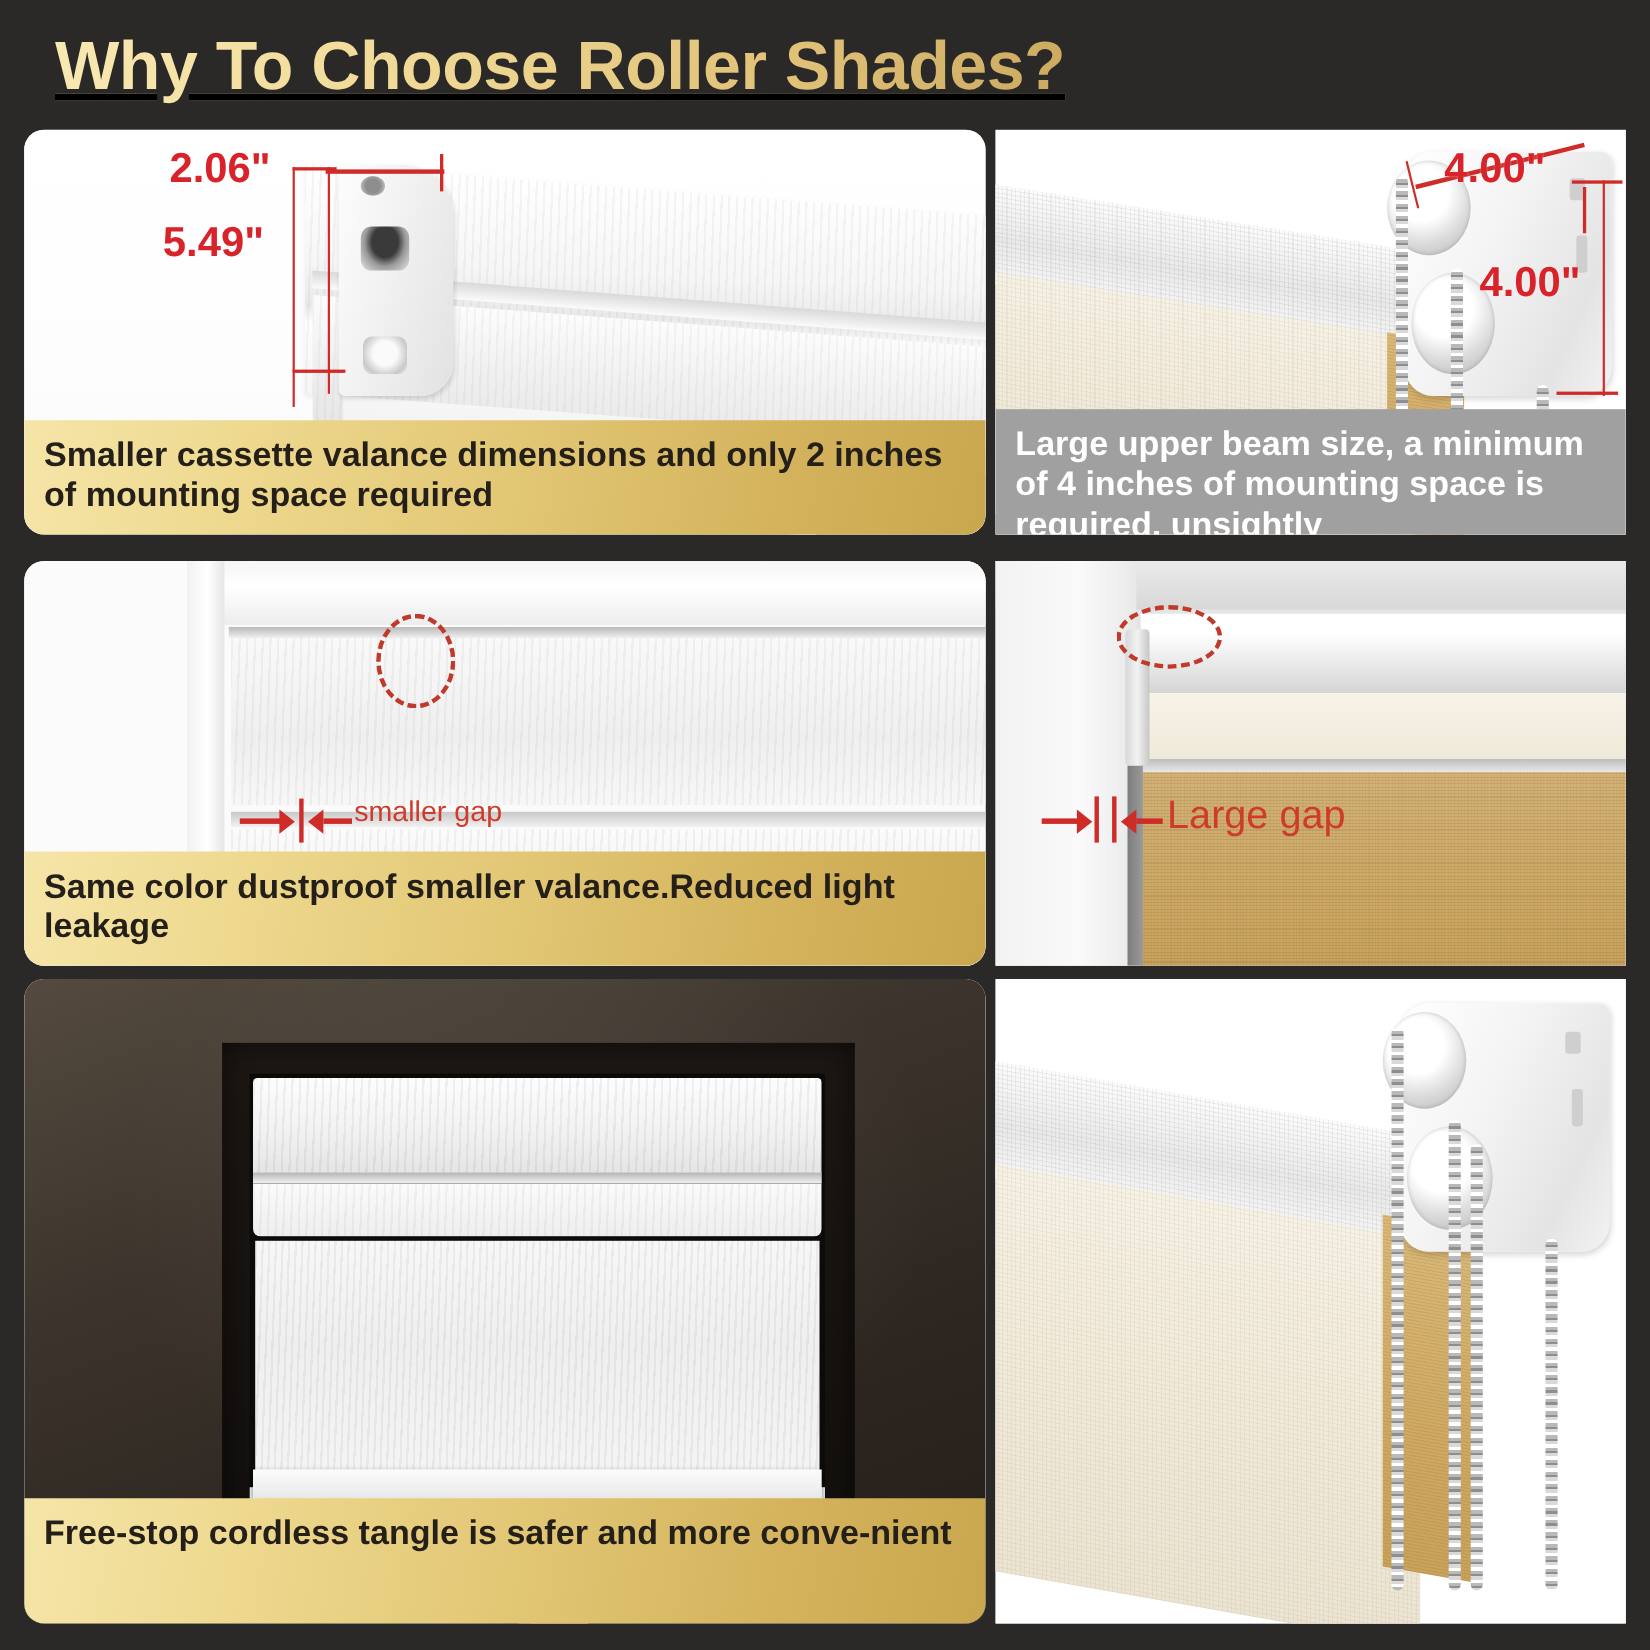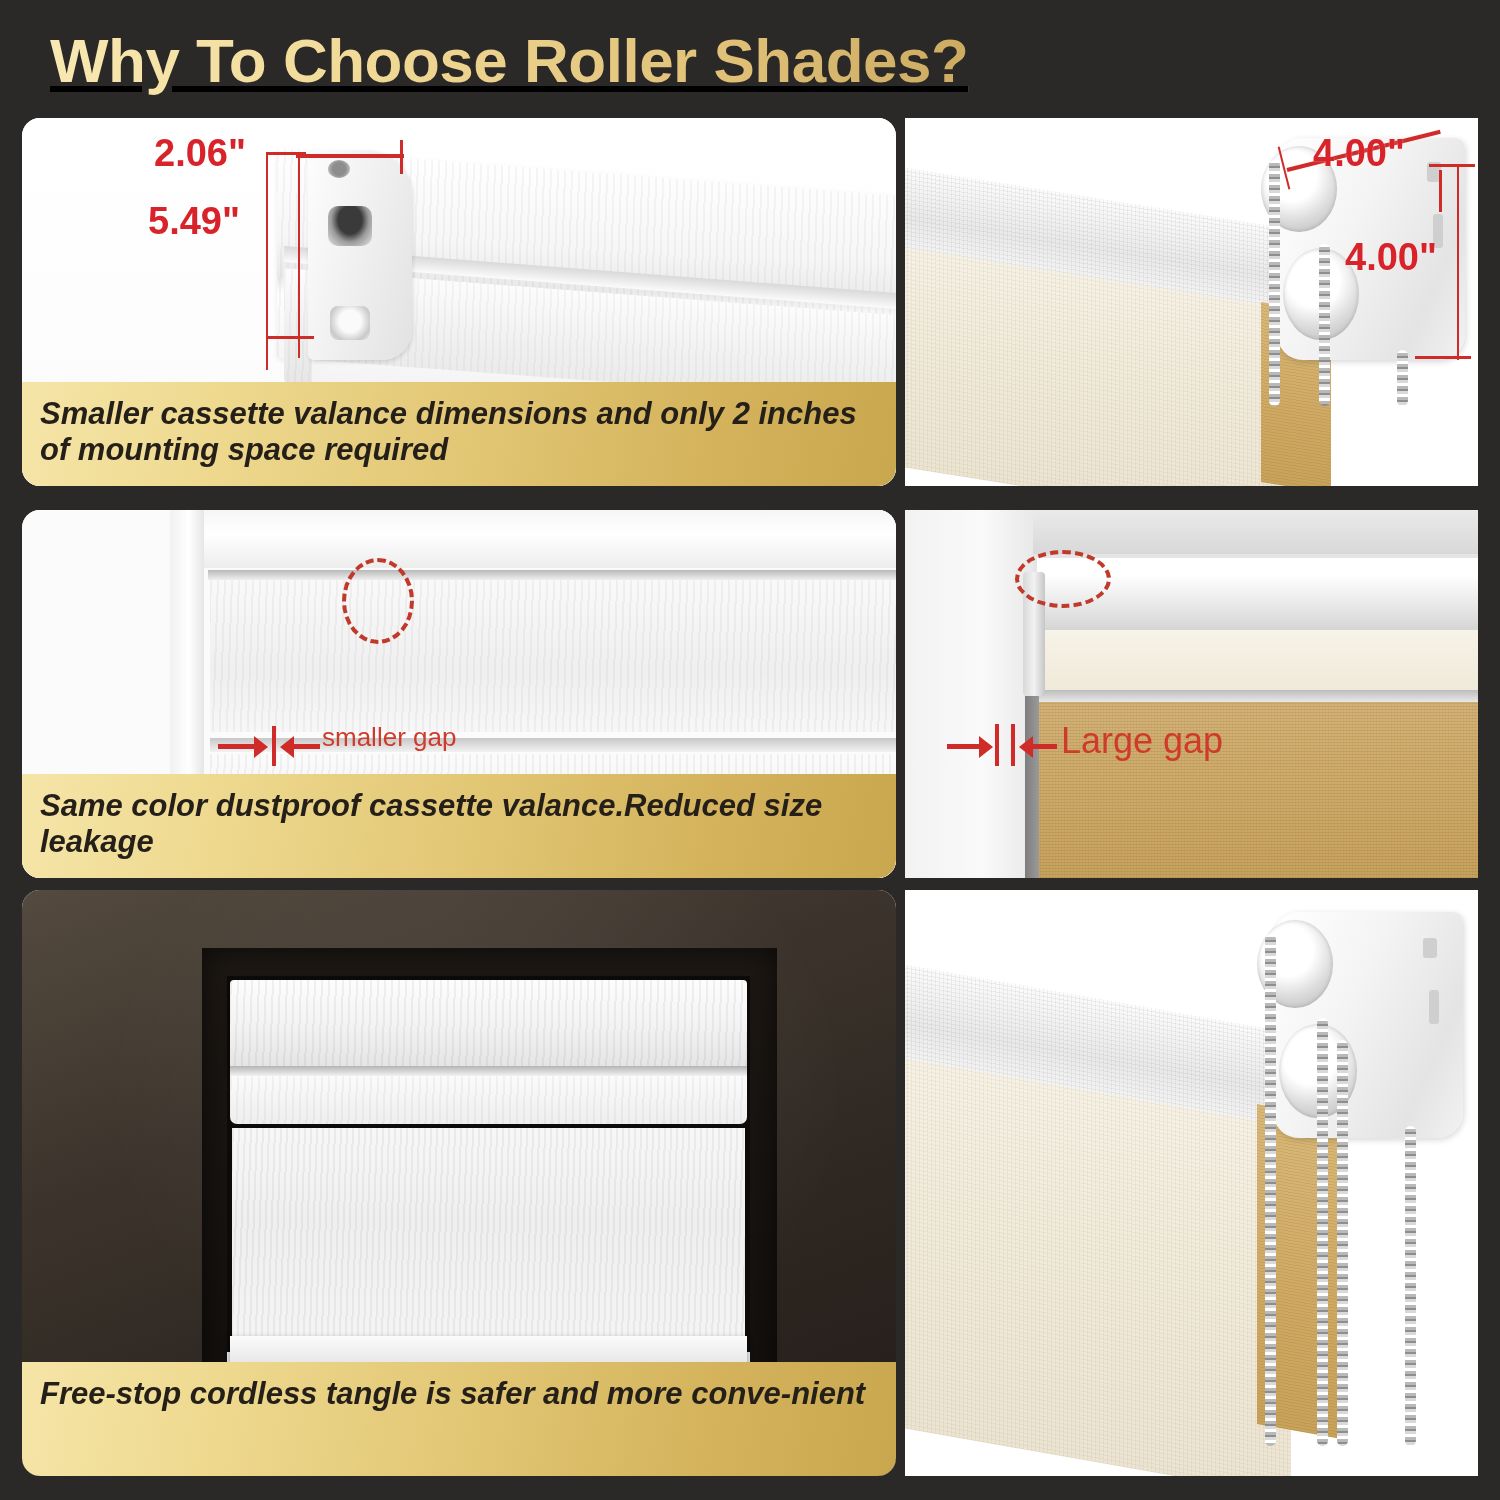--- a/index.html
+++ b/index.html
@@ -33,21 +33,21 @@
   .p-tl { left:22px;  top:118px;  width:874px; height:368px; }
   .p-tr { left:905px; top:118px;  width:573px; height:368px; }
   .p-ml { left:22px;  top:510px;  width:874px; height:368px; }
   .p-mr { left:905px; top:510px;  width:573px; height:368px; }
   .p-bl { left:22px;  top:890px;  width:874px; height:586px; }
   .p-br { left:905px; top:890px;  width:573px; height:586px; }
 
   .photo { position:absolute; left:0; top:0; right:0; bottom:0; }
 
   
-  .caption { position:absolute; left:0; right:0; bottom:0; padding:14px 18px 16px 18px;font-style:italic; }
+  .caption { position:absolute; left:0; right:0; bottom:0; padding:14px 18px 16px 18px; }
   .caption .ctext { font-size:31px; font-weight:bold; line-height:1.17; }
 
   .caption.gold {
     background:linear-gradient(100deg,#f5e5a8 0%,#eed98f 22%,#e0c471 55%,#d4b35c 78%,#c9a74f 100%);
     border-bottom-left-radius:18px; border-bottom-right-radius:18px;
   }
   .caption.gold .ctext { color:#241f18; }
   .caption.gray { background:#a0a0a0; }
   .caption.gray .ctext { color:#ffffff; }
 
@@ -305,20 +305,23 @@
       <div class="rline" style="left:382px; top:50px; width:158px; height:4px; transform:rotate(-14deg); transform-origin:left center;"></div>
       <div class="rline" style="left:534px; top:52px; width:3px; height:42px;"></div>
 
       <div class="rline" style="left:552px; top:46px; width:2px; height:196px;"></div>
       <div class="rline" style="left:524px; top:46px; width:46px; height:3px;"></div>
       <div class="rline" style="left:510px; top:238px; width:56px; height:3px;"></div>
 
       <div class="dim" style="left:408px; top:14px; font-size:38px;">4.00"</div>
       <div class="dim" style="left:440px; top:118px; font-size:38px;">4.00"</div>
     </div>
+    <div class="caption gray cap-h3">
+      <div class="ctext">Large upper beam size, a minimum of 4 inches of mounting space is required, unsightly</div>
+    </div>
   </div>
 
   <div class="panel good p-ml">
     <div class="photo win-frame-out">
       <div class="win-head"></div>
       <div class="win-jamb"></div>
       <div class="shade-top-rail"></div>
       <div class="shade-band-a"></div>
       <div class="shade-band-b"></div>
       <div class="shade-band-c"></div>
@@ -326,21 +329,21 @@
       <div class="dashed-ellipse" style="left:320px; top:48px; width:72px; height:86px;"></div>
 
       <div class="rline" style="left:196px; top:234px; width:38px; height:5px;"></div>
       <div style="position:absolute; left:232px; top:226px; width:0; height:0; border-left:14px solid #cf2b28; border-top:11px solid transparent; border-bottom:11px solid transparent;"></div>
       <div class="rline" style="left:250px; top:216px; width:4px; height:40px;"></div>
       <div style="position:absolute; left:258px; top:226px; width:0; height:0; border-right:14px solid #cf2b28; border-top:11px solid transparent; border-bottom:11px solid transparent;"></div>
       <div class="rline" style="left:272px; top:234px; width:26px; height:5px;"></div>
       <div class="gap-label" style="left:300px; top:212px; font-size:26px;">smaller gap</div>
     </div>
     <div class="caption gold cap-h2">
-      <div class="ctext">Same color dustproof cassette valance.Reduced size leakage</div>
+      <div class="ctext">Same color dustproof smaller valance.Reduced light leakage</div>
     </div>
   </div>
 
   <div class="panel bad p-mr">
     <div class="photo">
       <div class="mr-bg"></div>
       <div class="mr-ceiling"></div>
       <div class="mr-wall"></div>
       <div class="mr-tube"></div>
       <div class="mr-valbar"></div>

